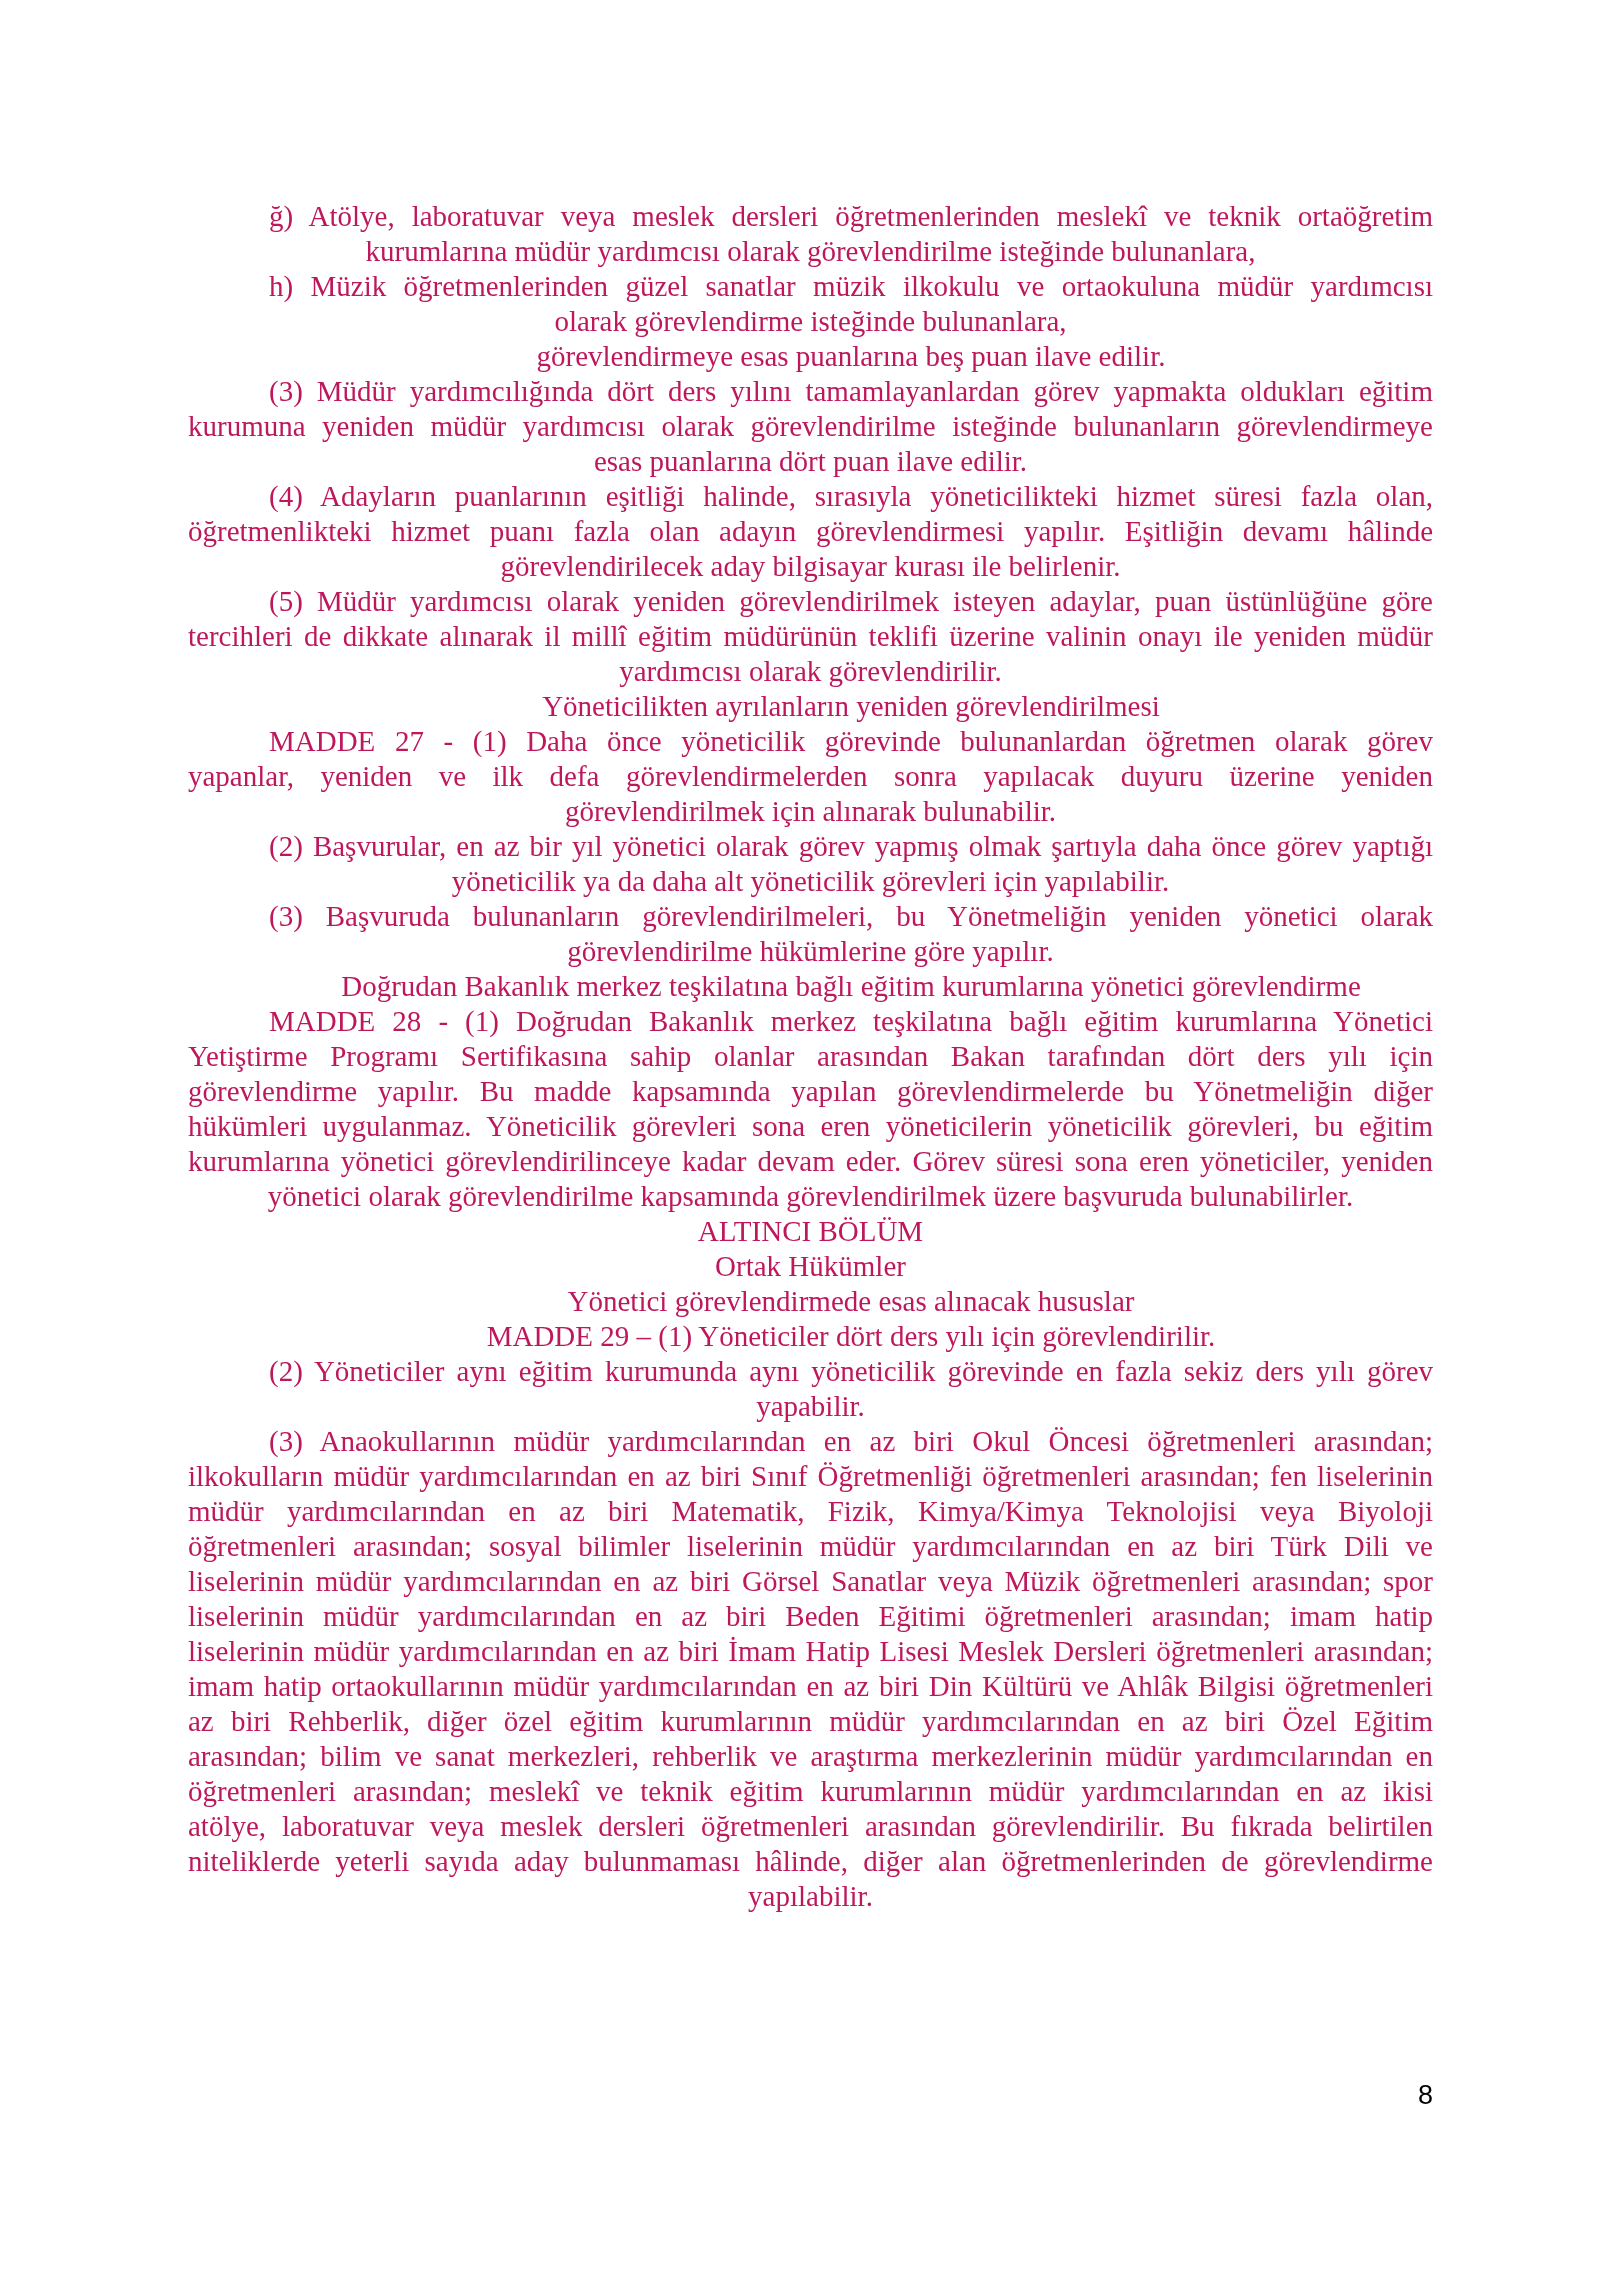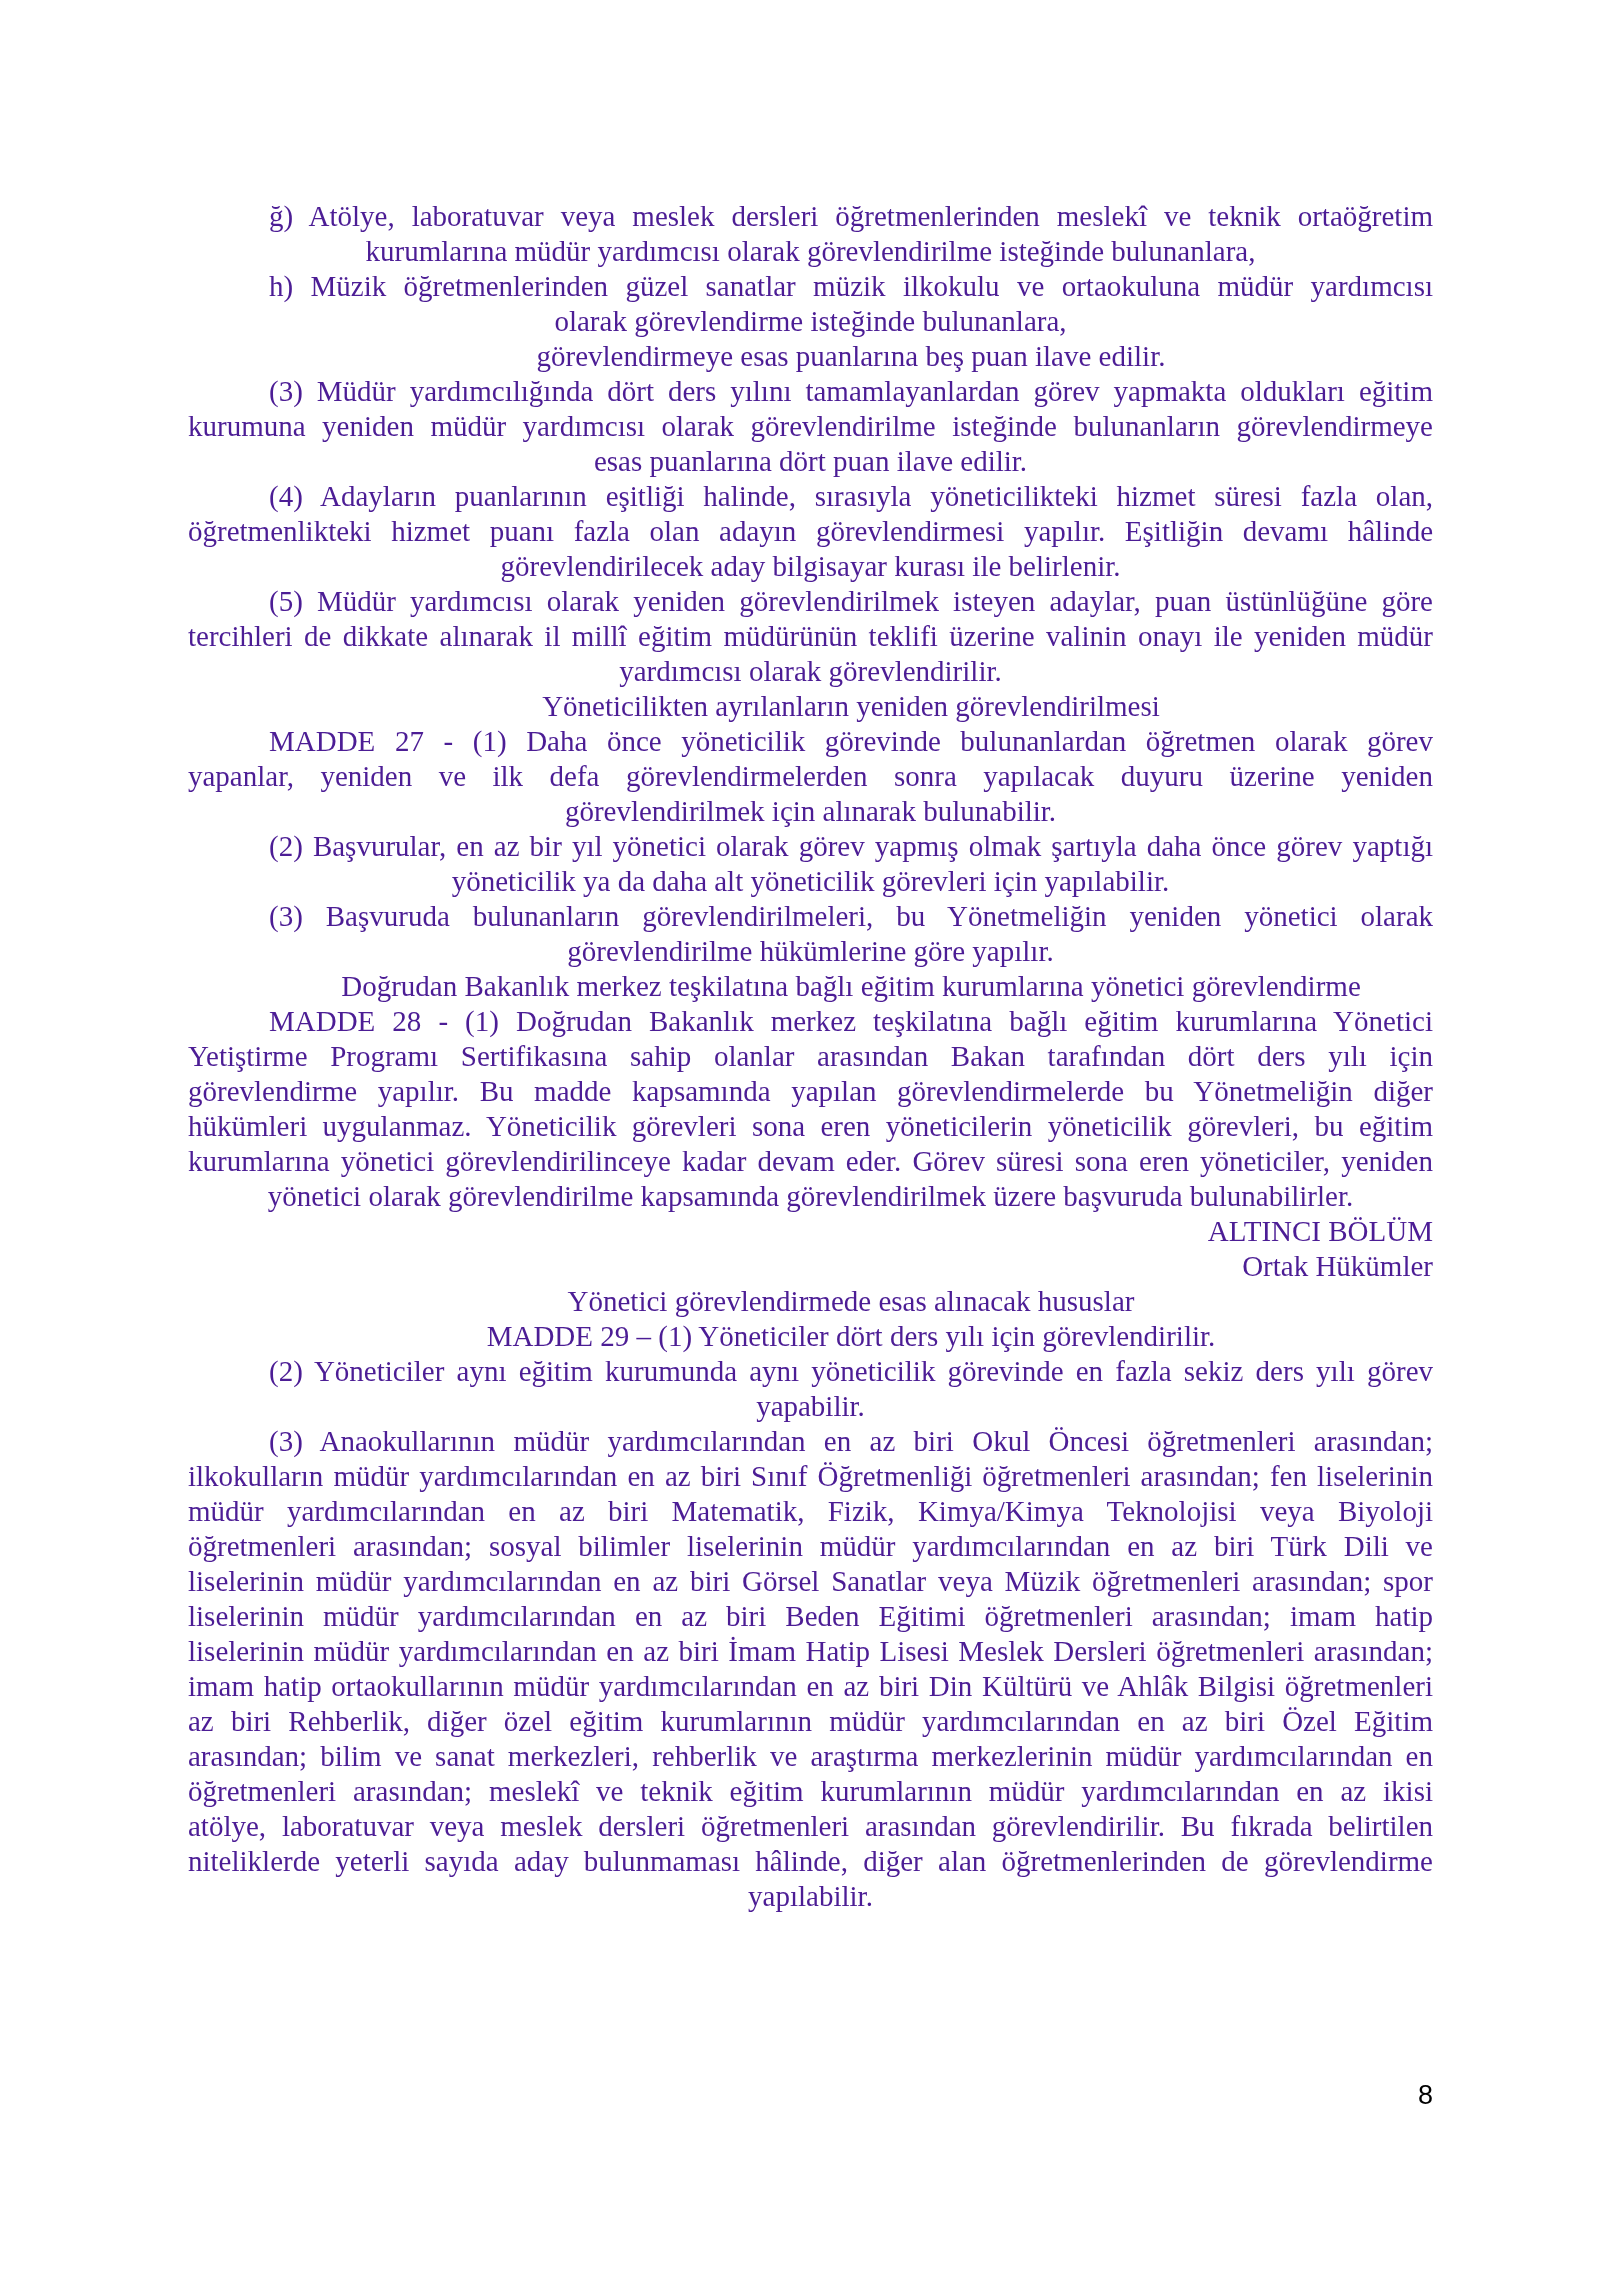--- a/index.html
+++ b/index.html
@@ -20,35 +20,35 @@
     position: absolute;
     left: 188px;
     top: 199px;
     width: 1245px;
   }
   .line {
     font-size: 29px;
     line-height: 35px;
     height: 35px;
     white-space: normal;
-    color: #4c1d95;
+    color: #be185d;
   }
   
   .line.stretch {
     text-align: justify;
     text-align-last: justify;
   }
   .line.lastline {
     text-align: center;
   }
   .line.indent {
     text-indent: 81px;
   }
   .line.center {
-    text-align: right;
+    text-align: center;
     text-indent: 0;
   }
   .bold { font-weight: normal; margin-top: 28px; }
   .page-number {
     position: absolute;
     top: 2080px;
     left: 188px;
     width: 1245px;
     text-align: right;
     font-family: "Liberation Sans", "DejaVu Sans", sans-serif;

